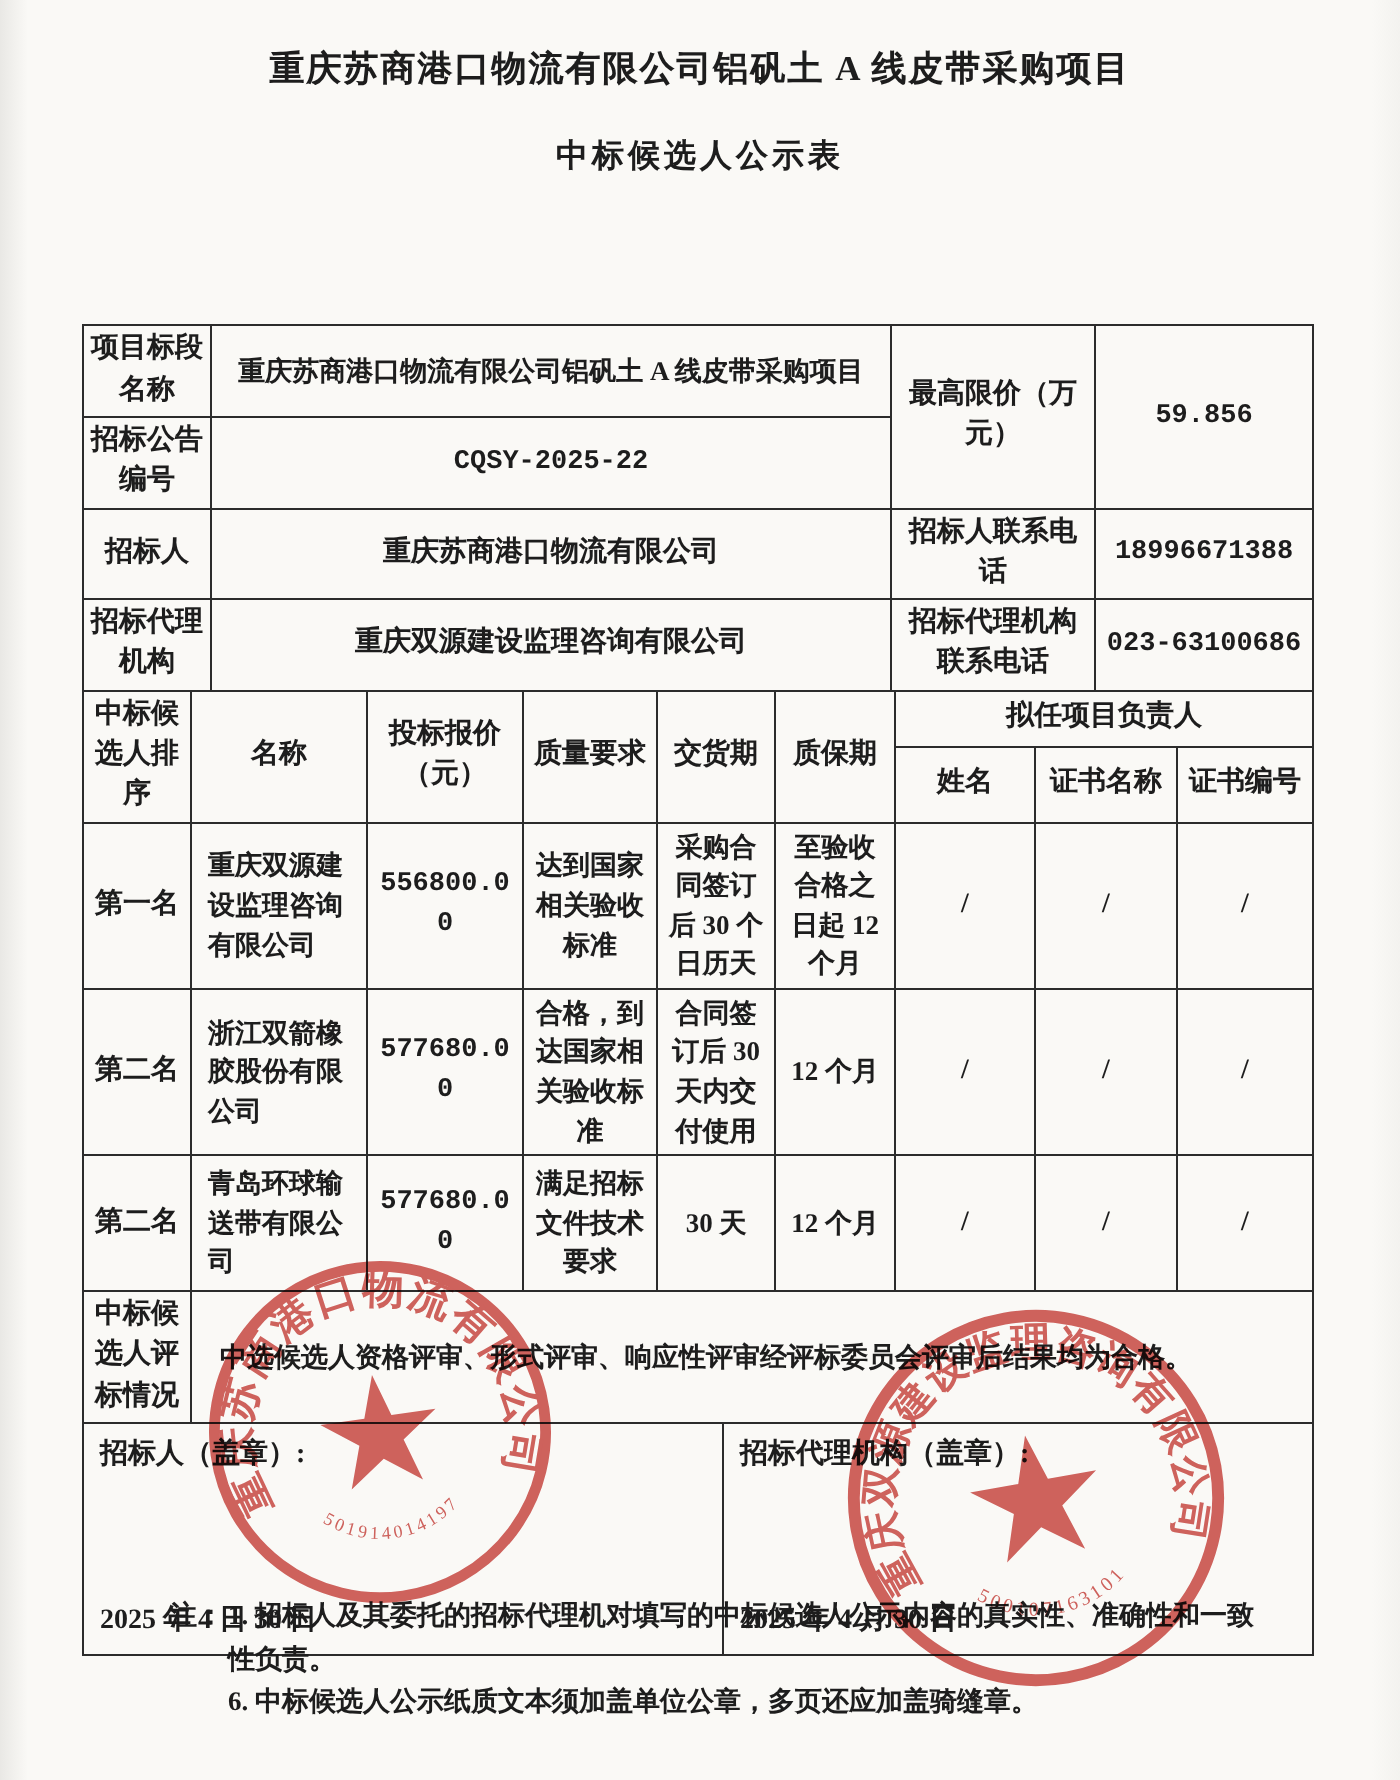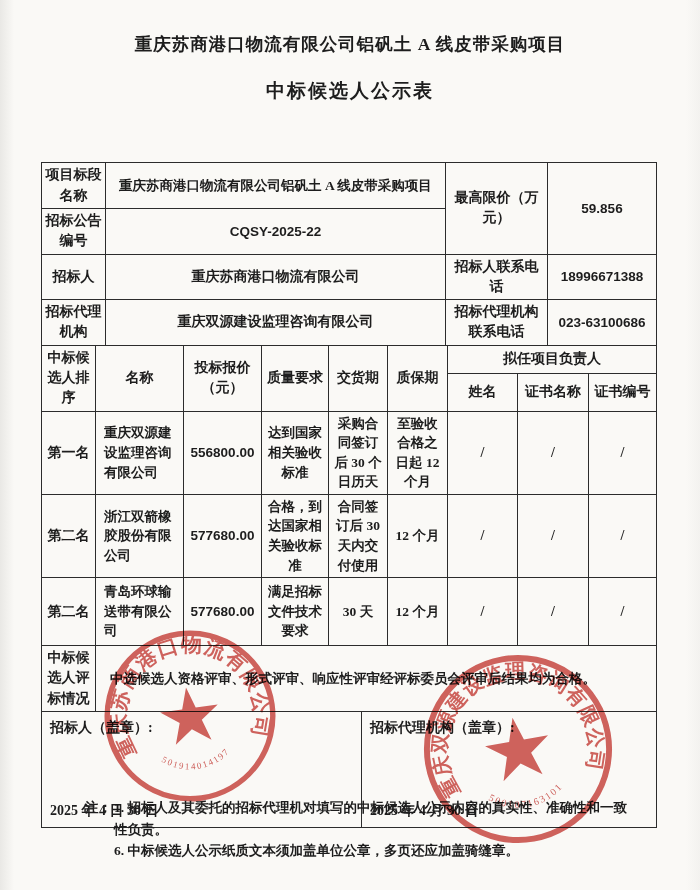--- a/index.html
+++ b/index.html
@@ -7,44 +7,44 @@
   body {
     font-family: "Liberation Serif", "DejaVu Serif", serif;
     background: #f2f1ee;
     color: #1d1d1d;
     position: relative;
     overflow: hidden;
   }
   .page {
     position: absolute; inset: 0;
     background: linear-gradient(90deg, #e9e8e5 0, #faf9f6 14px, #faf9f6 686px, #f3f2ef 700px);
-    padding-top: 32px;
+    padding-top: 22px;
   }
   .title {
     text-align: center; font-weight: 700; font-size: 17.5px; letter-spacing: 1px;
   }
   .subtitle {
-    text-align: center; font-weight: 700; font-size: 19px; letter-spacing: 2px;
+    text-align: center; font-weight: 700; font-size: 16px; letter-spacing: 2px;
     margin-top: 22px;
   }
   .period {
     text-align: center; font-weight: 700; font-size: 15px; letter-spacing: 1px;
     margin-top: 20px;
   }
   .tablewrap { position: absolute; left: 41px; top: 162px; width: 615px; }
   table { border-collapse: collapse; table-layout: fixed; width: 615px; }
   table + table { margin-top: -1px; }
   td {
     border: 1.4px solid #2c2c2c;
     text-align: center; vertical-align: middle;
     font-weight: 700; font-size: 14px; line-height: 1.45;
     padding: 2px 3px;
     word-break: break-all;
   }
-  .num { font-family: Liberation Sans, sans-serif; font-size: 13.5px; }
+  .num { font-family: Liberation Mono, monospace; font-size: 13.5px; }
   .small { font-size: 13.5px; }
   .name-cell { text-align: left; padding-left: 8px; font-size: 13.5px; }
   .eval-val { text-align: left; padding-left: 14px; font-size: 13.5px; }
   .sign-cell {
     height: 116px; vertical-align: top; text-align: left; padding: 6px 8px;
     position: relative;
   }
   .sign-date { position: absolute; left: 8px; bottom: 6px; font-weight: 700; font-size: 14px; }
   .notes {
     position: absolute; left: 85px; top: 797px; width: 545px;

